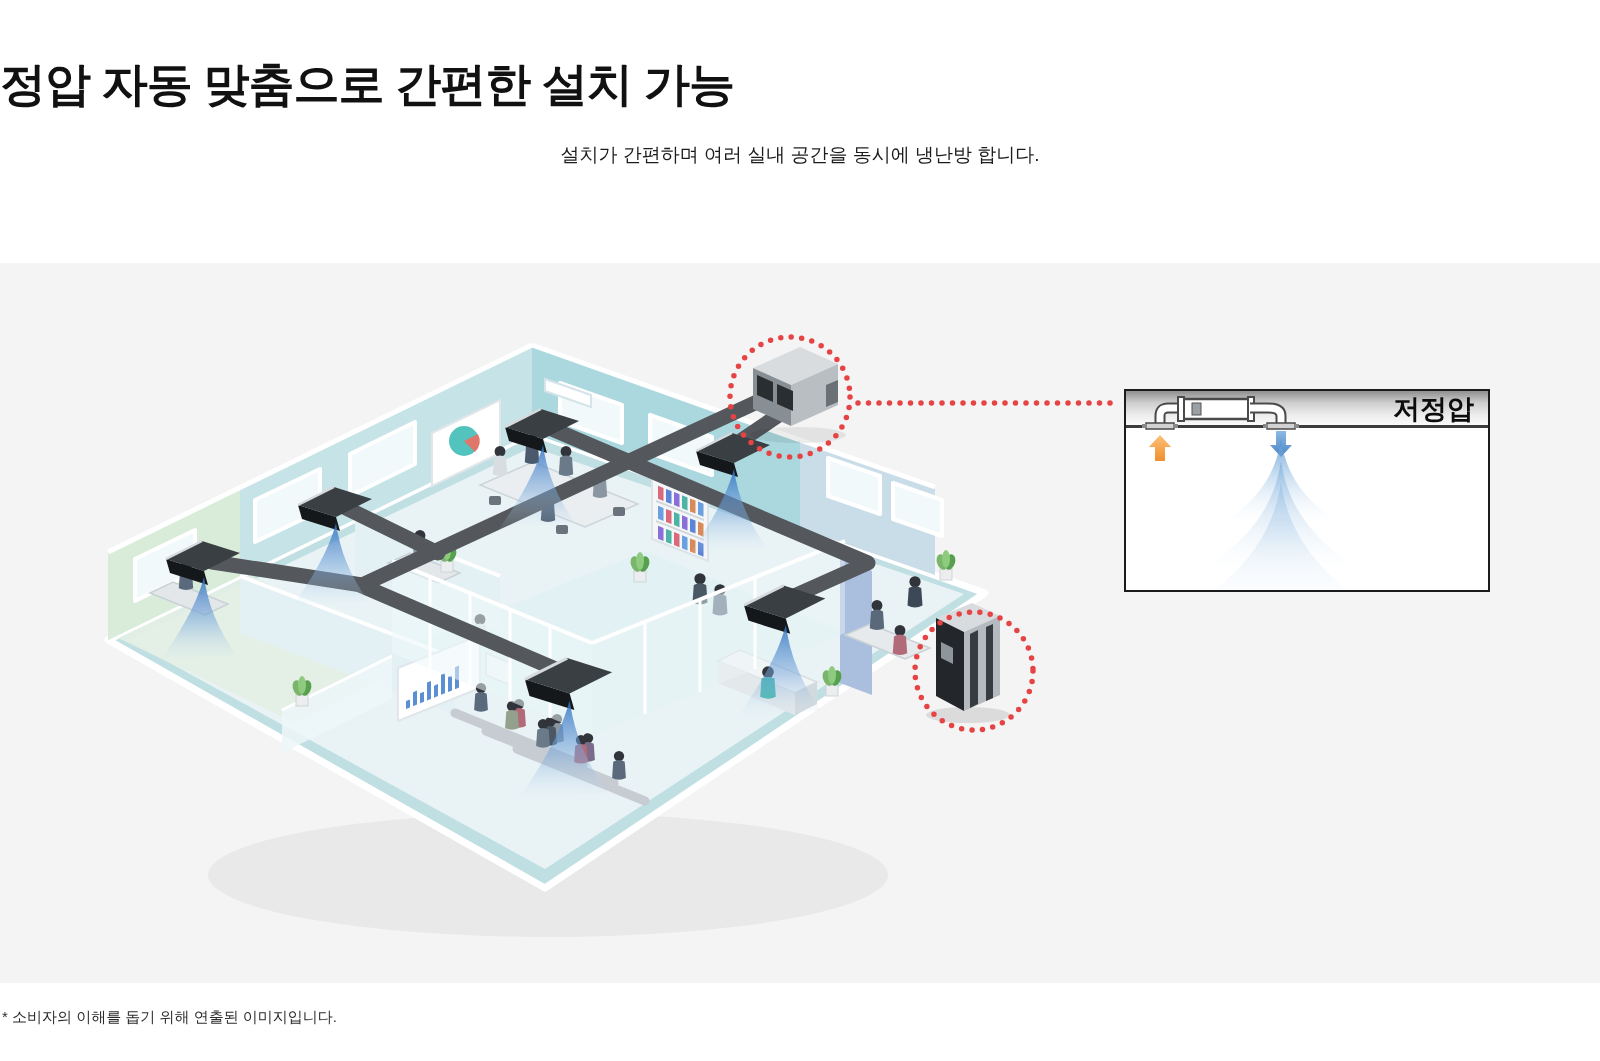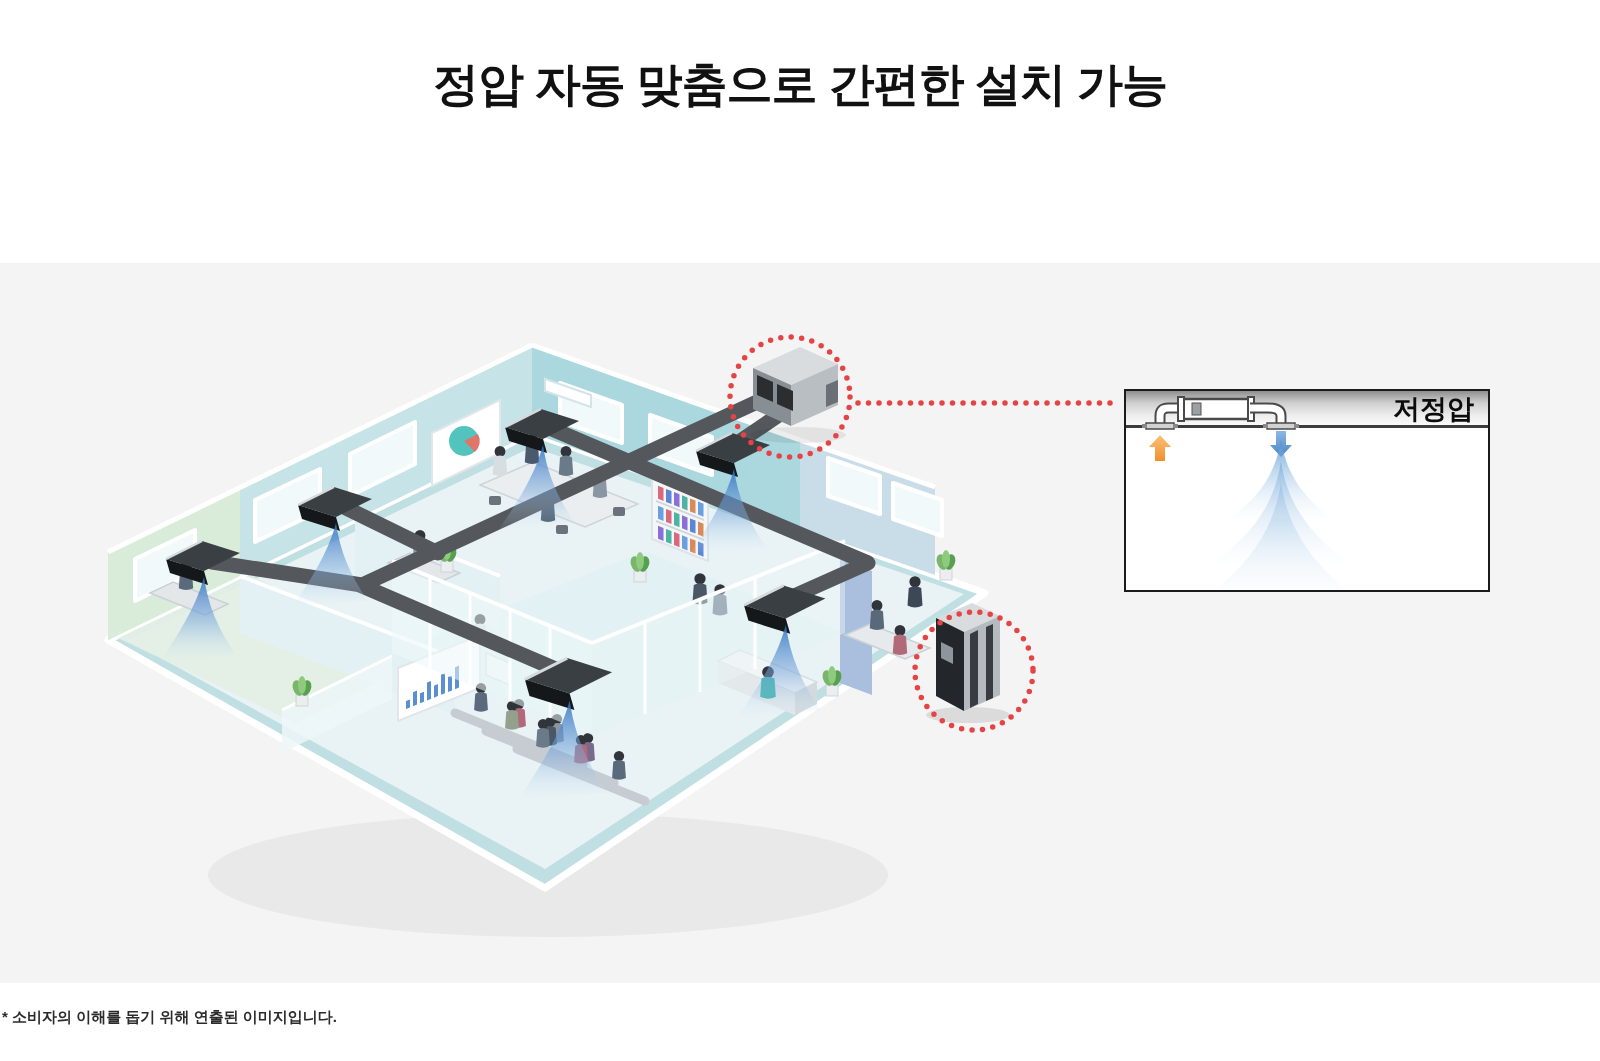--- a/index.html
+++ b/index.html
@@ -1,21 +1,21 @@
 <!DOCTYPE html>
 <html><head>
 <meta charset="utf-8">
 <style>
   html,body{margin:0;padding:0;}
   body{
     width:1600px;height:1061px;position:relative;background:#ffffff;
     font-family:"Liberation Sans", sans-serif;overflow:hidden;
   }
   .page-title{
-    position:absolute;top:54px;left:0;width:1600px;text-align:center;
+    position:absolute;top:54px;left:0;width:1600px;text-align:left;
     font-size:46px;font-weight:800;letter-spacing:-1px;color:#111;margin:0;
   }
   .subtitle{
     position:absolute;top:140px;left:0;width:1600px;text-align:center;
     font-size:19px;line-height:29px;color:#1c1c1c;
   }
   .stage{
     position:absolute;top:263px;left:0;width:1600px;height:720px;background:#f4f4f4;
   }
   .stage-svg{position:absolute;top:0;left:0;width:1600px;height:720px;}
@@ -24,29 +24,30 @@
     border:2px solid #1b1b1b;box-sizing:border-box;
   }
   .panel-1{top:126px;}
   .panel-2{top:352px;}
   .panel svg{position:absolute;top:0;left:0;width:100%;height:100%;}
   .panel-label{
     position:absolute;top:1px;right:14px;font-size:27px;font-weight:700;color:#0c0c0c;
     line-height:34px;
   }
   .footnote{
-    position:absolute;top:1008px;left:2px;font-size:15px;font-weight:700;color:#2b2b2b;text-align:center;
+    position:absolute;top:1008px;left:2px;font-size:15px;font-weight:400;color:#2b2b2b;text-align:center;
   }
 </style>
 </head>
 <body>
 
 <h1 class="page-title">정압 자동 맞춤으로 간편한 설치 가능</h1>
 
 <div class="subtitle">
+  <div>설치가 간편하며 여러 실내 공간을 동시에 냉난방 합니다.</div>
 </div>
 
 <div class="stage">
 
   <svg class="stage-svg" viewBox="0 0 1600 720">
     <defs>
       <linearGradient id="coneG" x1="0" y1="0" x2="0" y2="1">
         <stop offset="0" stop-color="#2e6fc1" stop-opacity="0.95"></stop>
         <stop offset="0.55" stop-color="#7aa9dc" stop-opacity="0.55"></stop>
         <stop offset="1" stop-color="#d7e8f6" stop-opacity="0.05"></stop>

